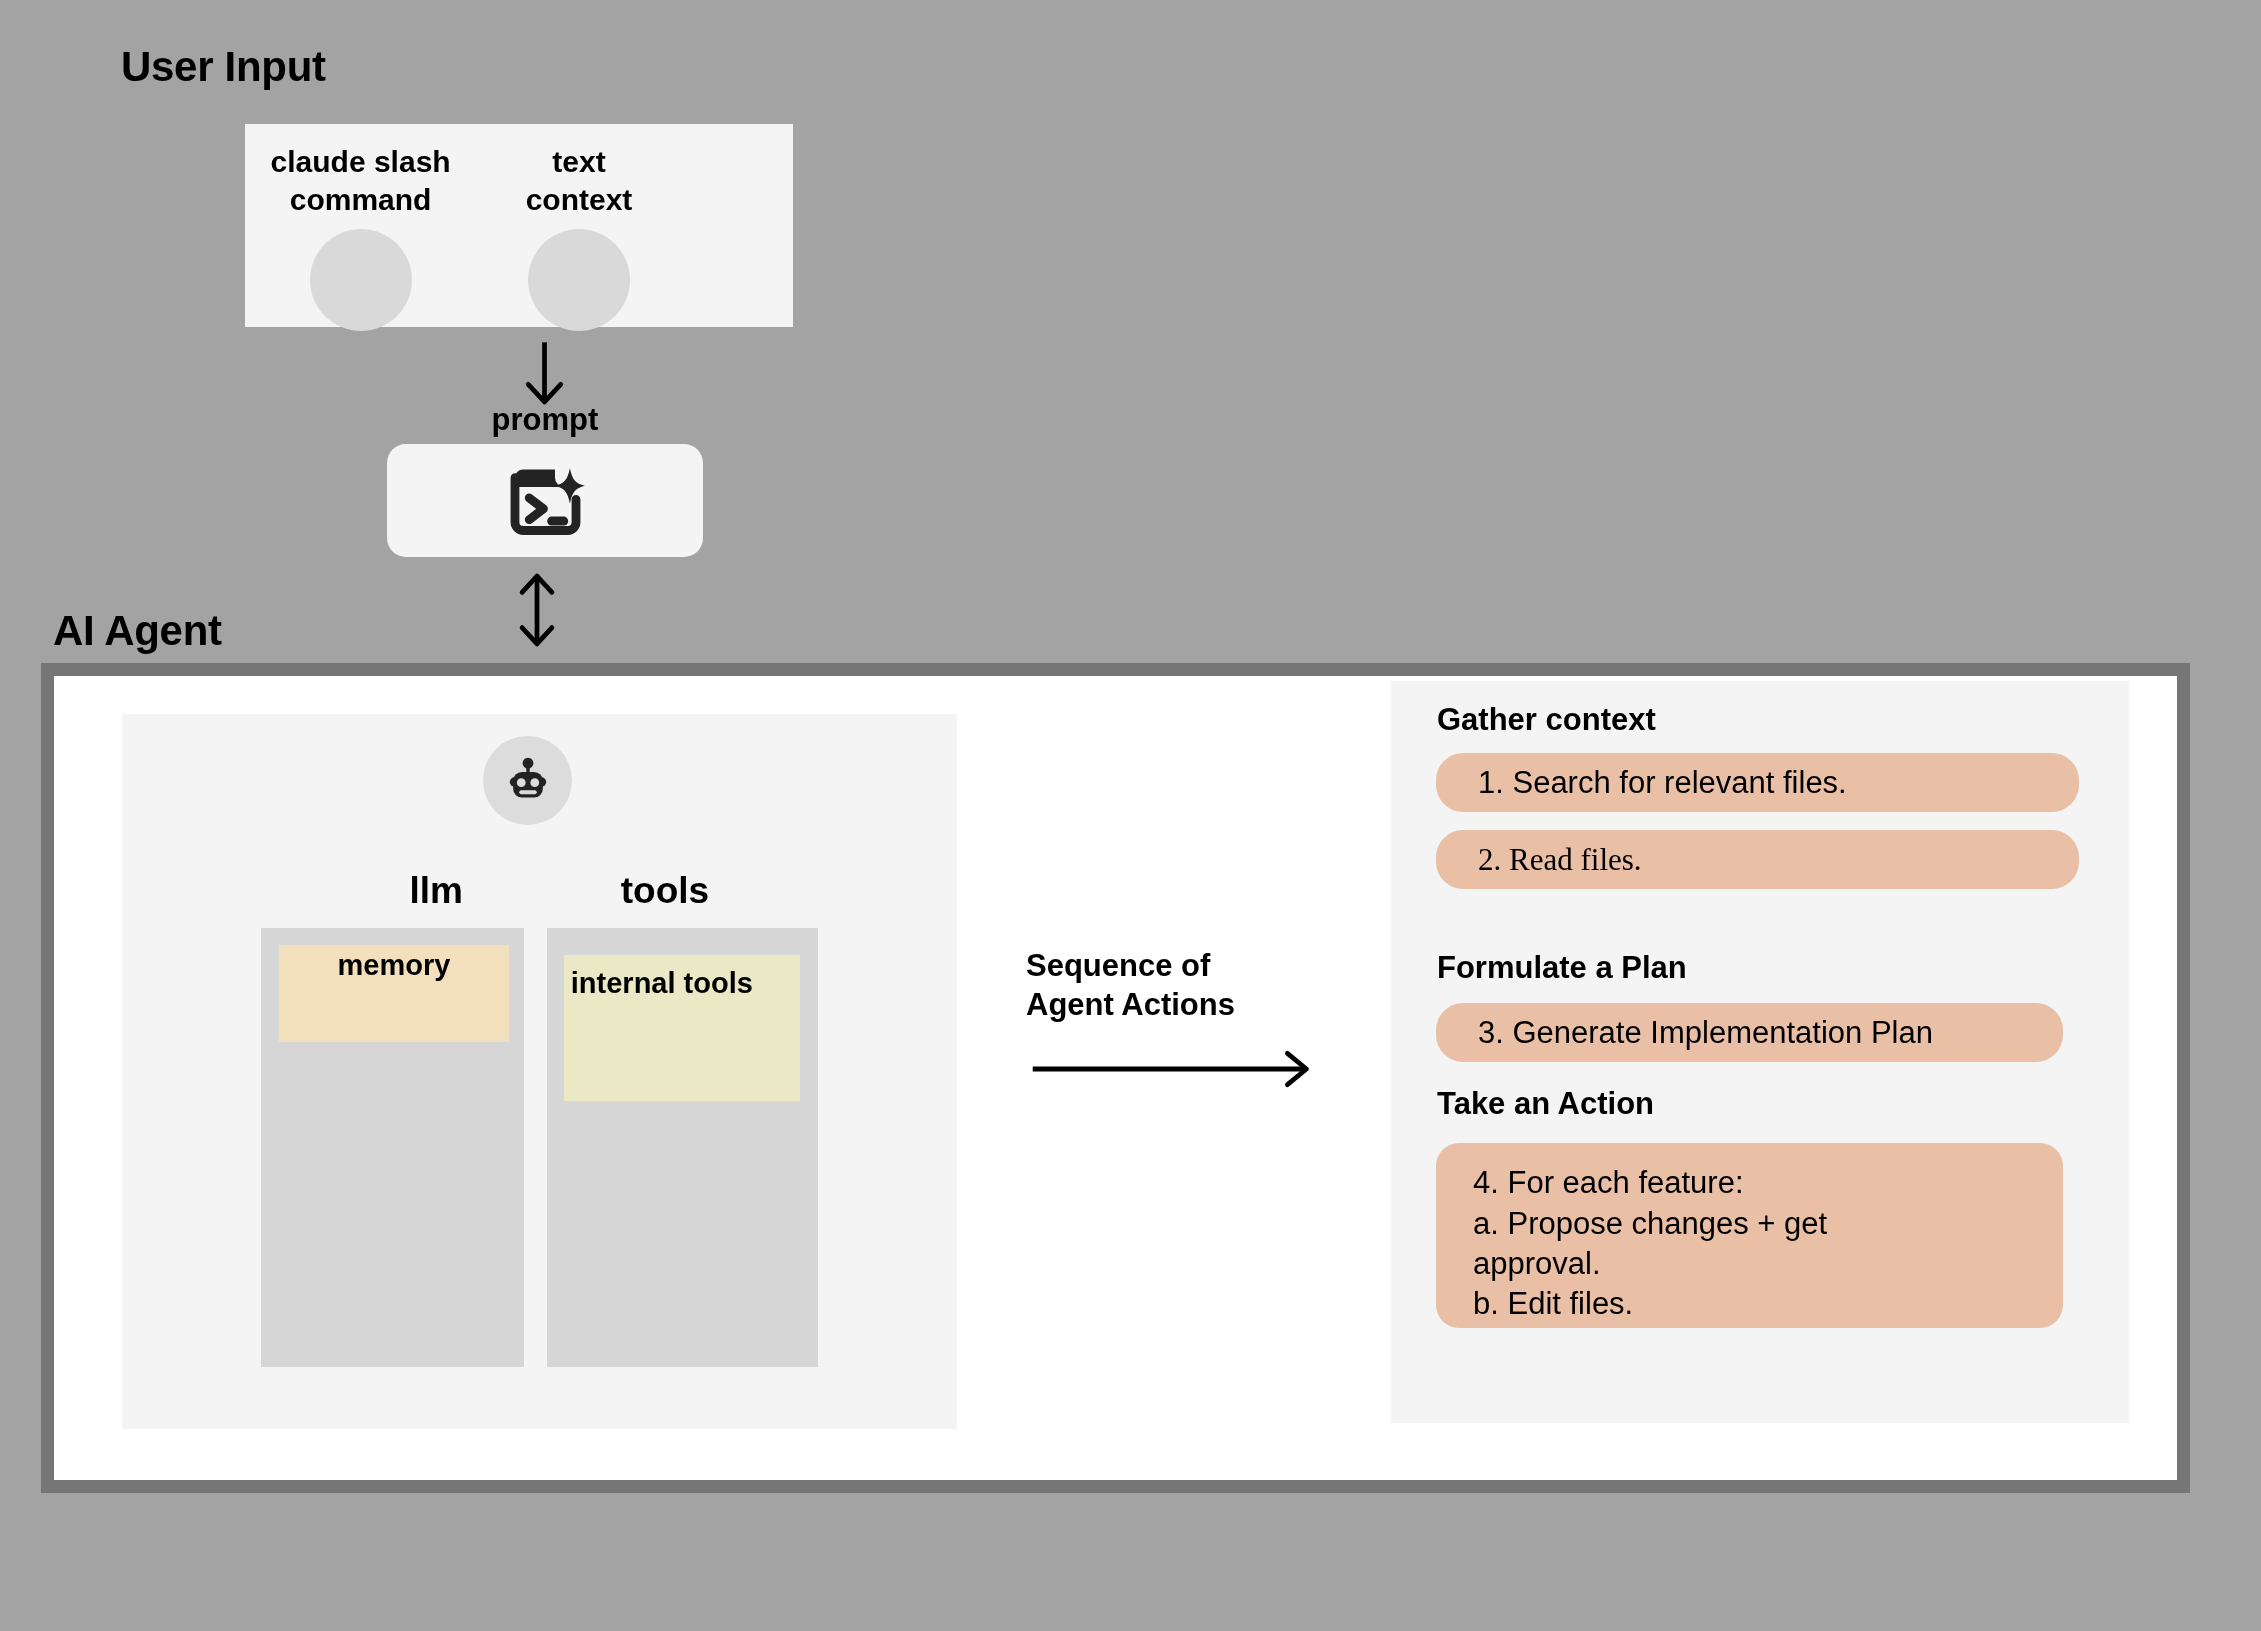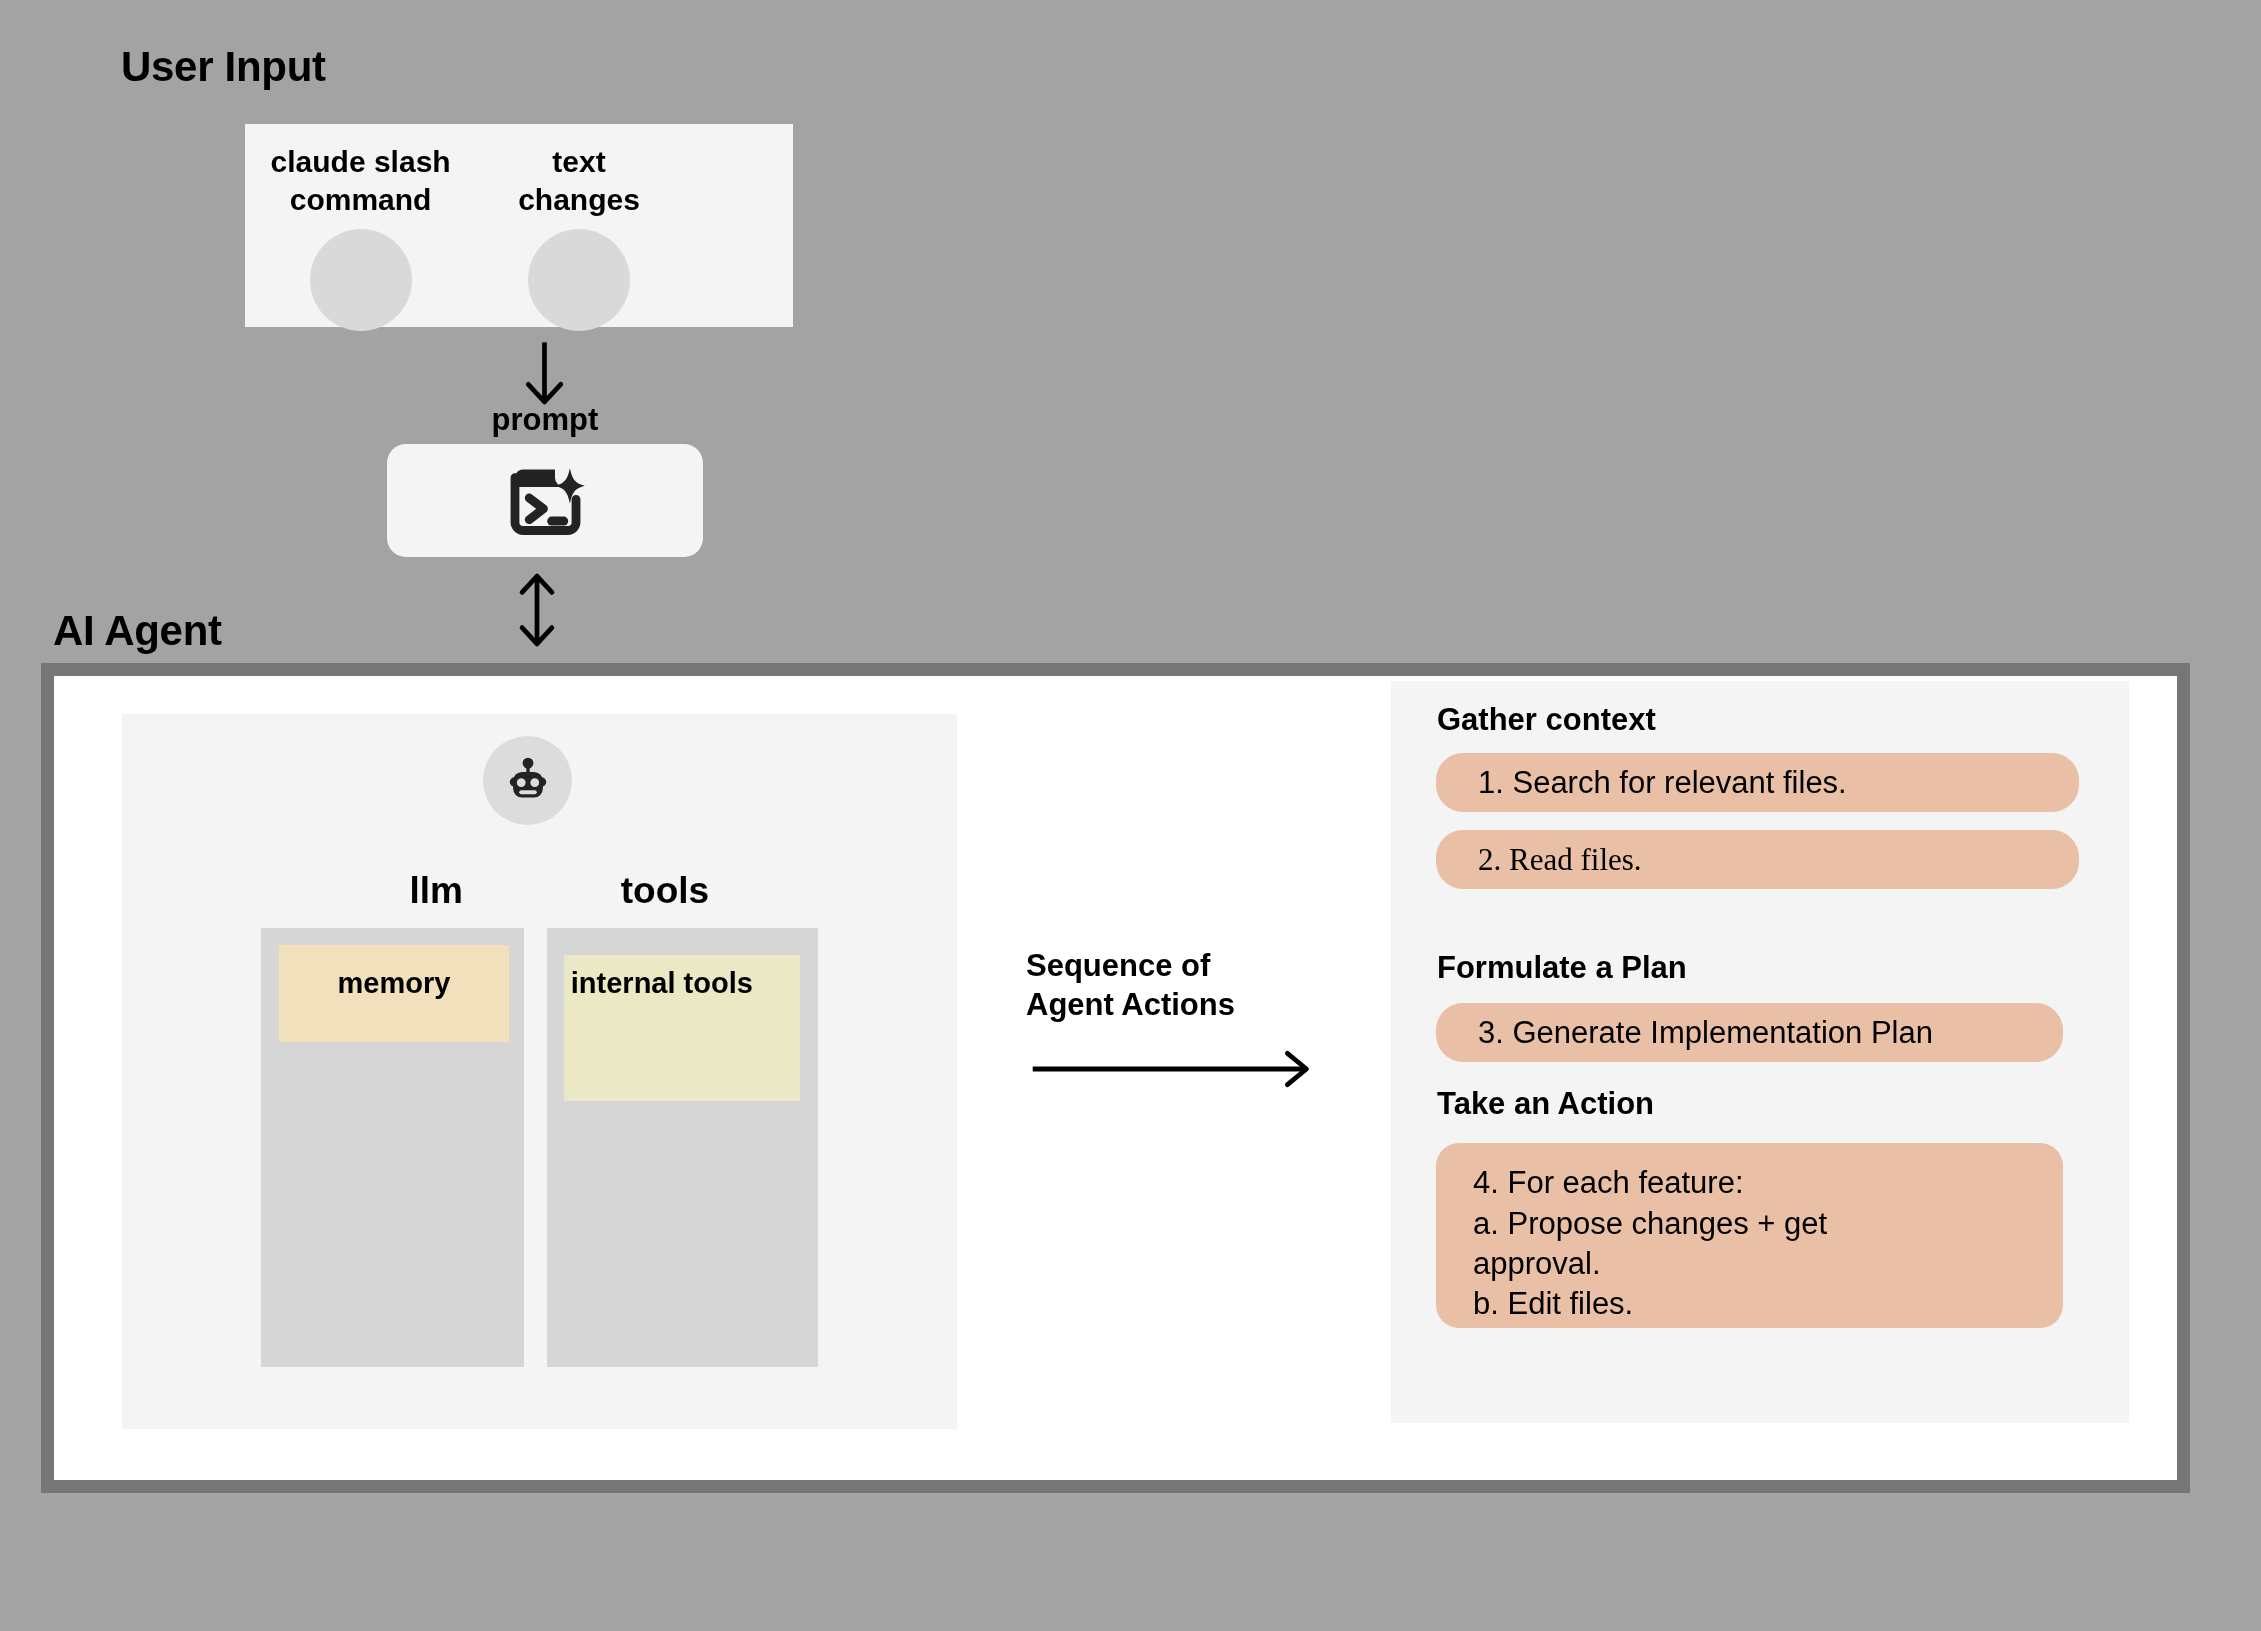--- a/index.html
+++ b/index.html
@@ -136,21 +136,21 @@
   }
   #memory-card {
     left: 279px; top: 945px;
     width: 230px; height: 97px;
     background: #f2dfbc;
   }
   #memory-card .card-label {
     display: block;
     text-align: center;
     font-size: 29px; font-weight: bold; color: #000;
-    padding-top: 22px;
+    padding-top: 4px;
   }
   #internal-tools-card {
     left: 564px; top: 945px;
     width: 236px; height: 146px;
     background: #eae8c5;
     margin-top: 10px;
   }
   #internal-tools-card .card-label {
     display: block;
     font-size: 29px; font-weight: bold; color: #000;
@@ -243,21 +243,21 @@
   <div class="abs section-title" id="user-input-title">User Input</div>
 
   <div class="abs" id="user-input-box">
     <div class="input-chip" id="chip-slash">
       <span class="chip-label" style="white-space: pre-line;">claude slash
 command</span>
       <div class="chip-dot"></div>
     </div>
     <div class="input-chip" id="chip-text">
       <span class="chip-label" style="white-space: pre-line;">text
-changes</span>
+context</span>
       <div class="chip-dot"></div>
     </div>
   </div>
 
   <div class="abs" id="arrow-down-1">
     <svg width="101" height="65" viewBox="0 0 148 96">
       <line x1="74" y1="2" x2="74" y2="86" stroke="#000" stroke-width="7"></line>
       <polyline points="50,64 74,90 98,64" fill="none" stroke="#000" stroke-width="7" stroke-linecap="round" stroke-linejoin="round"></polyline>
     </svg>
   </div>

